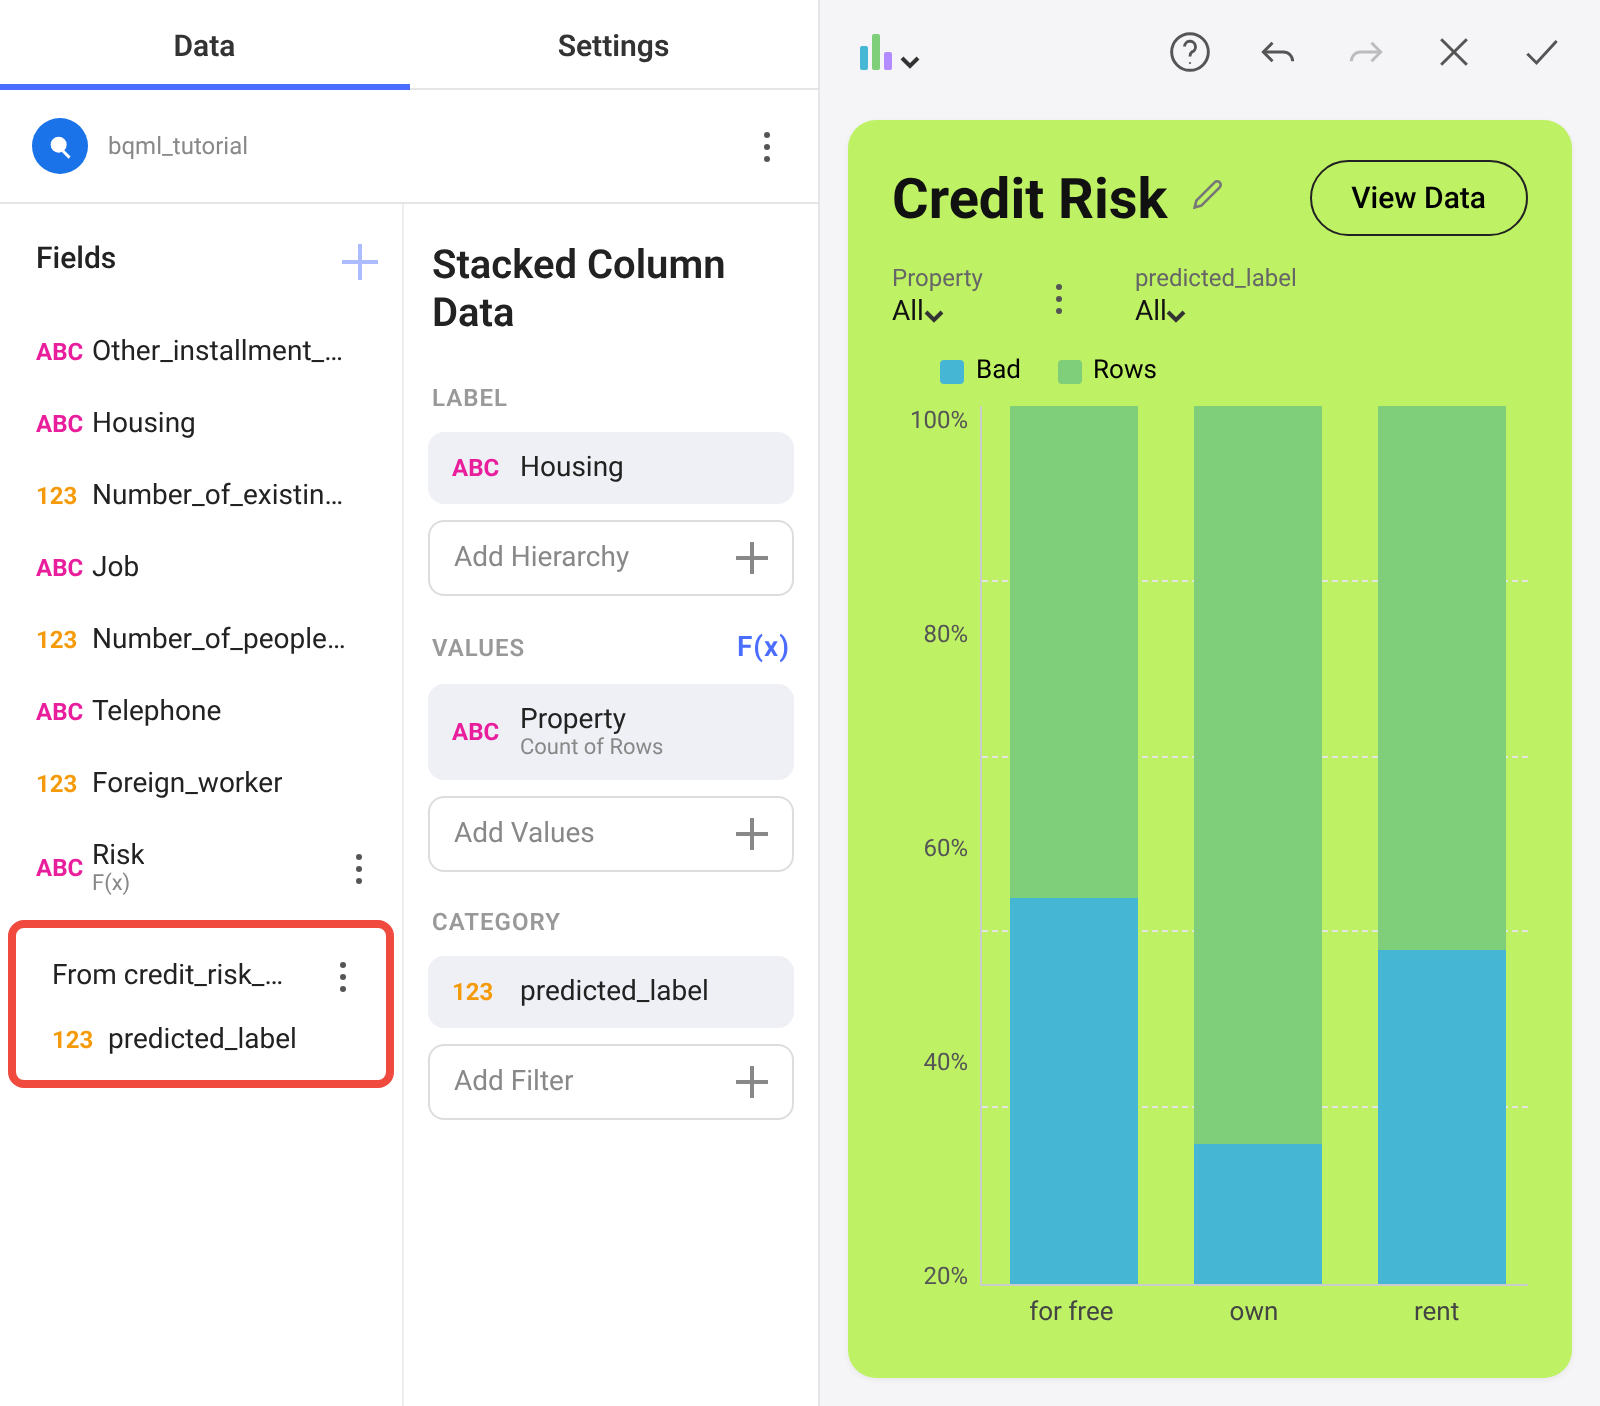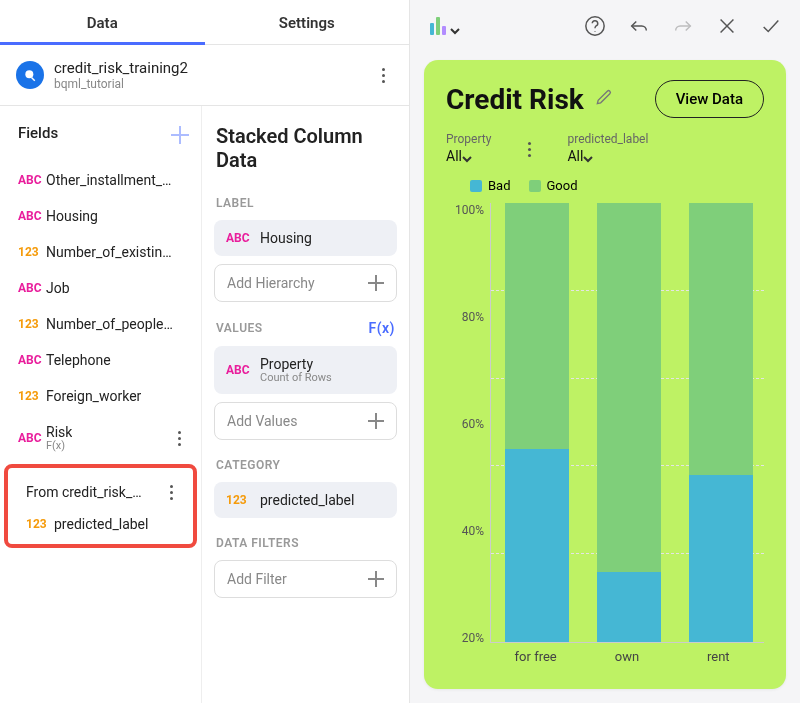--- a/index.html
+++ b/index.html
@@ -91,21 +91,20 @@
   </div>
 
   <div class="source-row">
     <div class="bq-icon">
       <svg viewBox="0 0 24 24">
           <circle cx="11" cy="11" r="6"></circle>
           <rect x="15" y="15" width="7" height="2.2" transform="rotate(45 15 15)"></rect>
         </svg>
     </div>
     <div class="source-text">
-      <div class="source-title">credit_risk_training2</div>
       <div class="source-sub">bqml_tutorial</div>
     </div>
     <div class="kebab">
         <span></span>
         <span></span>
         <span></span>
       </div>
   </div>
 
   <div class="columns">
@@ -201,21 +200,20 @@
         <span>Add Values</span>
         <span class="plus-dark"></span>
       </div>
 
       <div class="section-label">CATEGORY</div>
       <div class="chip">
         <span class="type-badge type-123">123</span>
         <span>predicted_label</span>
       </div>
 
-      <div class="section-label">DATA FILTERS</div>
       <div class="chip-light">
         <span>Add Filter</span>
         <span class="plus-dark"></span>
       </div>
     </div>
   </div>
 </div>
 
 <div class="right-panel">
   <div class="topbar">
@@ -298,21 +296,21 @@
       </div>
     </div>
 
     <div class="legend" id="legend">
         <div class="legend-item">
           <span class="swatch" style="background:#45b7d4"></span>
           <span>Bad</span>
         </div>
         <div class="legend-item">
           <span class="swatch" style="background:#7fcf7a"></span>
-          <span>Good</span>
+          <span>Rows</span>
         </div>
       </div>
 
     <div class="chart-area">
       <div class="y-axis" id="y-axis">
           <div>100%</div>
           <div>80%</div>
           <div>60%</div>
           <div>40%</div>
           <div>20%</div>

